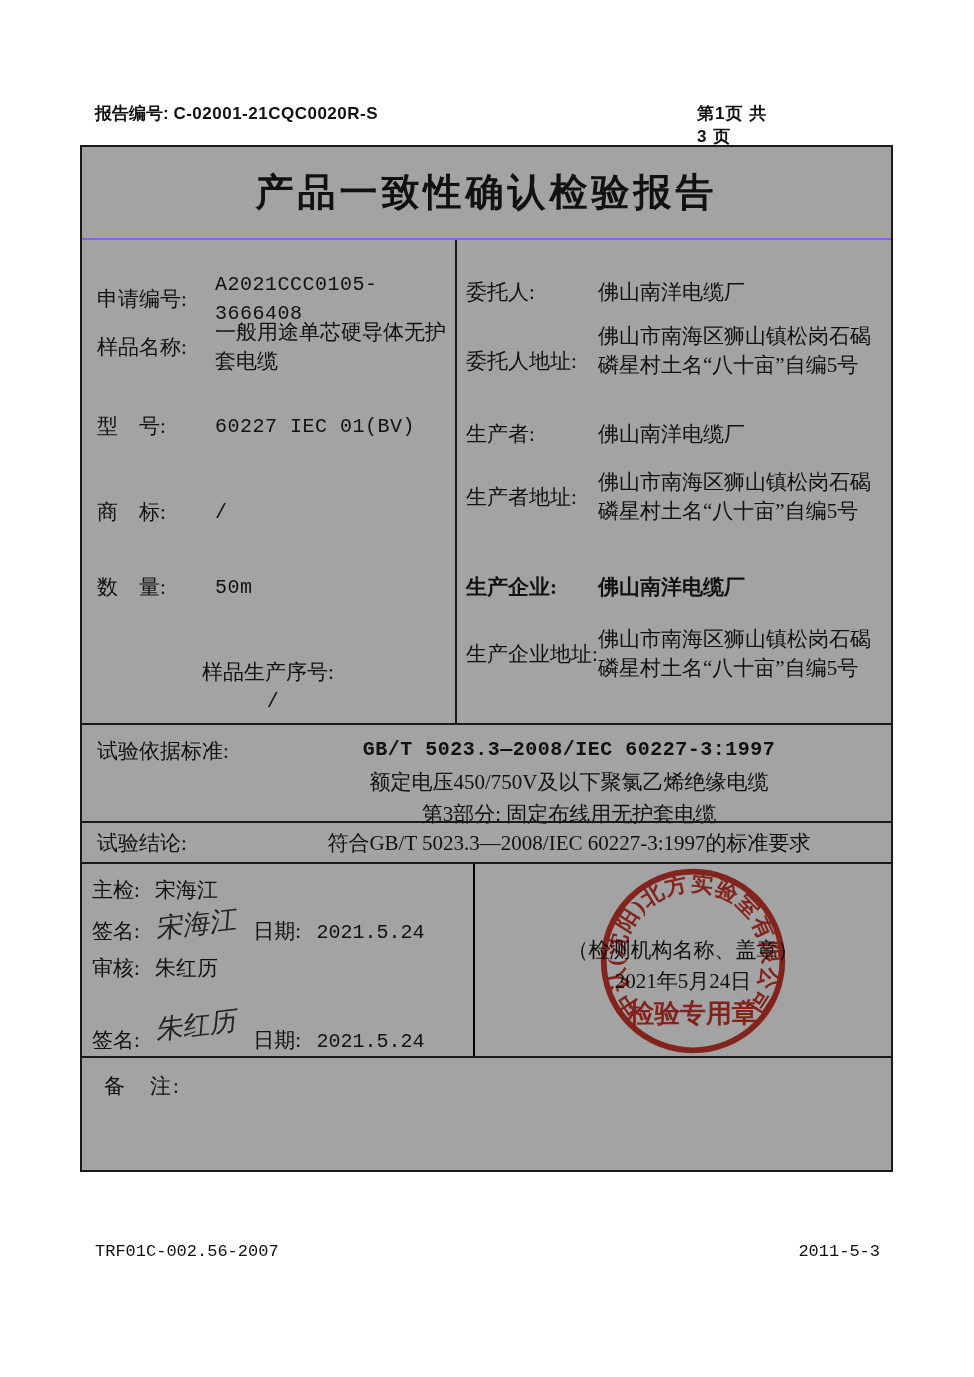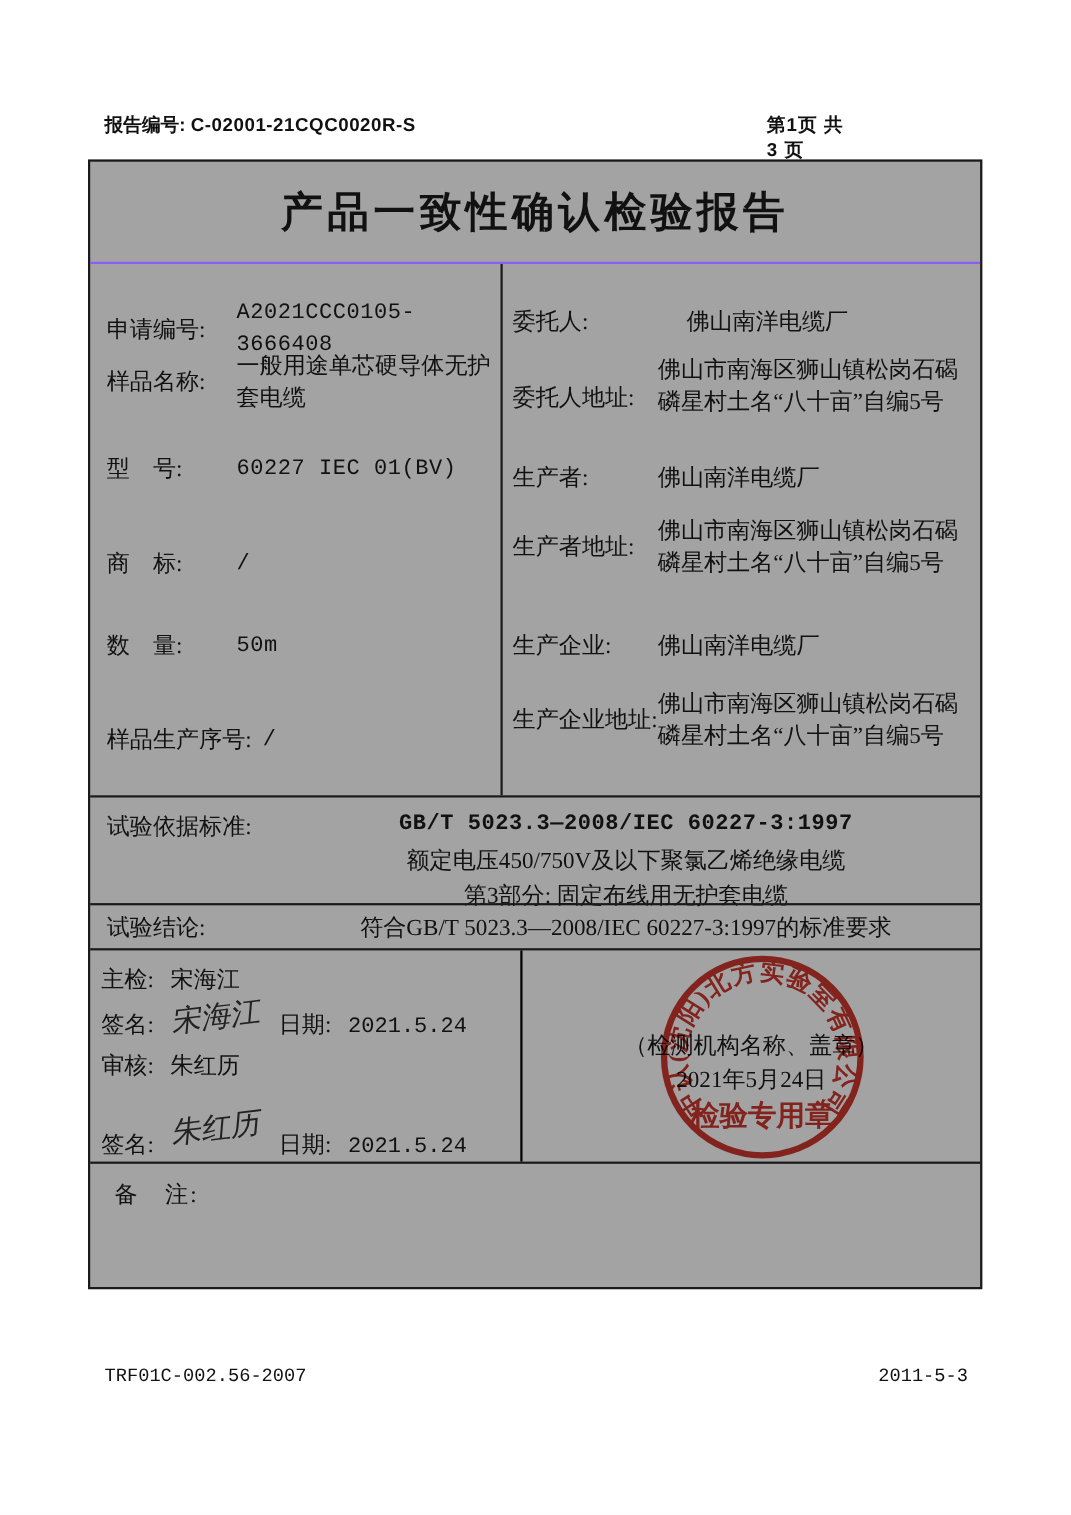--- a/index.html
+++ b/index.html
@@ -33,23 +33,23 @@
   .info-right .f { left:9px;  width:423px; }
   .info-left  .lab { width:118px; flex-shrink:0; }
   .info-right .lab { width:132px; flex-shrink:0; }
   .lab-inline { width:auto !important; margin-right:10px; }
   .val { }
   .val-mono { font-family:"Liberation Mono","DejaVu Sans Mono",monospace; font-size:20px; letter-spacing:0.5px; }
   .val-wrap { width:242px; }
   .addr { width:292px; }
   .clip3 { height:78px; overflow:hidden; }
   .lf1 { top:30px; }  .lf2 { top:78px; }  .lf3 { top:172px; }
-  .lf4 { top:258px; } .lf5 { top:333px; } .lf6 { top:418px; }
-  .rf1 { top:38px;gap:26px; }  .rf2 { top:82px; }  .rf3 { top:180px; }
-  .rf4 { top:228px; } .rf5 { top:333px; } .rf6 { top:385px; }
+  .lf4 { top:258px; } .lf5 { top:333px; } .lf6 { top:418px;flex-direction:column; }
+  .rf1 { top:38px; }  .rf2 { top:82px; }  .rf3 { top:180px; }
+  .rf4 { top:228px; } .rf5 { top:333px;font-weight:bold; } .rf6 { top:385px; }
 
   .row-standard { height:98px; border-top:2px solid #1a1a1a; display:flex; }
   .std-label { width:165px; padding:12px 0 0 15px; font-size:21px; flex-shrink:0; }
   .std-body { flex:1; text-align:center; padding-top:9px; font-size:21px; line-height:32px; }
   .std-line1 { font-family:"Liberation Mono","DejaVu Sans Mono",monospace; font-size:20px; font-weight:bold; letter-spacing:0.5px; }
 
   .row-conclusion { height:41px; border-top:2px solid #1a1a1a; display:flex; align-items:center; }
   .con-label { width:165px; padding-left:15px; font-size:21px; flex-shrink:0; }
   .con-value { flex:1; text-align:center; font-size:21px; }
 

